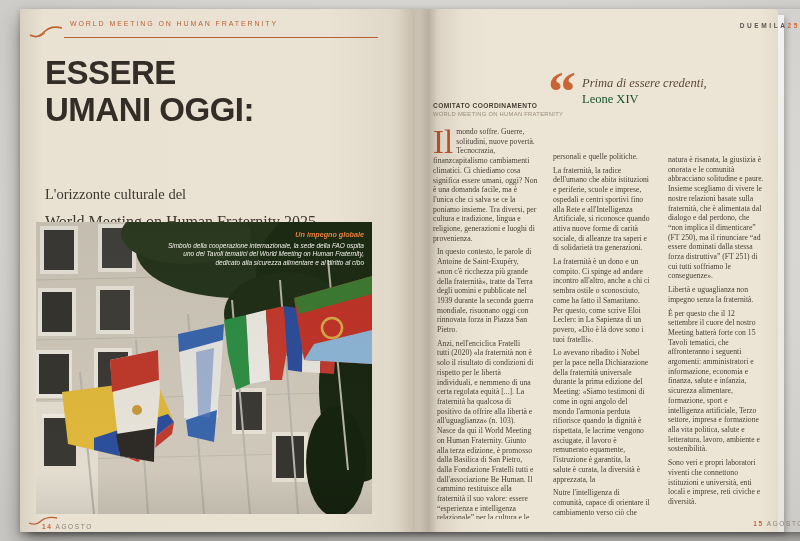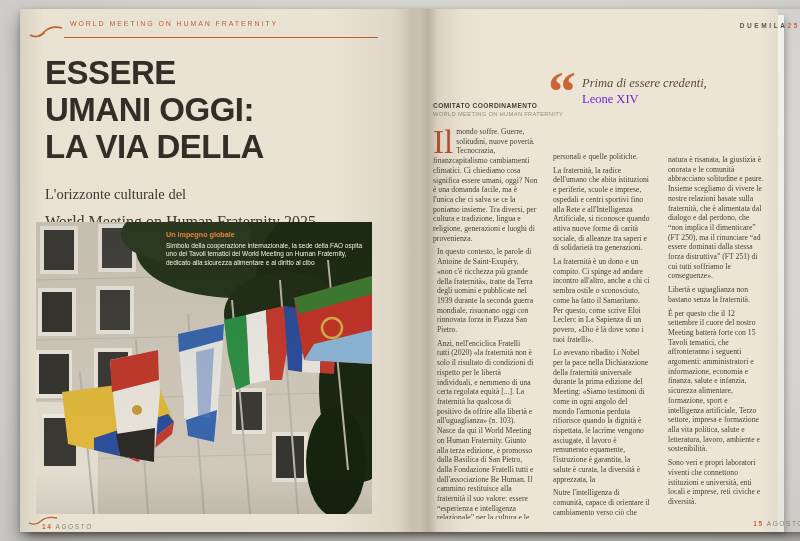--- a/index.html
+++ b/index.html
@@ -31,42 +31,42 @@
   .title{position:absolute;left:25px;top:45px;font-weight:700;font-size:33px;line-height:37px;
     letter-spacing:-.5px;color:#332d27;}
   .title .accent{color:#d2622e;}
   .subtitle{position:absolute;left:25px;top:177px;font-family:"Liberation Serif", serif;
     font-size:14.5px;line-height:16px;color:#3c362e;}
   .subtitle .it{font-size:16px;margin-top:12px;}
 
   
   .photo{position:absolute;left:16px;top:213px;width:336px;height:292px;overflow:hidden;background:#c9c2b4;}
   .photo svg{position:absolute;left:0;top:0;}
-  .caption{position:absolute;right:8px;top:9px;width:198px;
-    font-size:6.5px;line-height:8.6px;color:#f3f0e9;}
+  .caption{position:absolute;right:8px;top:9px;width:198px;text-align:right;
+    font-size:6.5px;line-height:8.6px;color:#f3f0e9;font-style:italic;}
   .caption .cap-title{font-size:7.2px;font-weight:700;color:#e8813f;margin-bottom:2px;}
 
   
   .foot{position:absolute;font-size:6.5px;letter-spacing:1.6px;color:#8a8076;}
   .foot .day{color:#c96435;font-weight:700;}
   .foot-left{left:22px;top:514px;}
   .foot-swoosh{position:absolute;left:8px;top:506px;width:30px;height:12px;}
   .foot-right{right:16px;top:511px;text-align:right;}
 
   
   .byline{position:absolute;left:413px;top:93px;}
   .byline .b1{font-size:6.6px;font-weight:700;letter-spacing:.4px;color:#463e33;}
   .byline .b2{font-size:5.8px;letter-spacing:.3px;color:#9a8d7c;margin-top:2px;}
 
   .quote{position:absolute;left:528px;top:60px;width:232px;}
   .qmark{float:left;font-family:"Liberation Serif", serif;font-weight:700;font-size:56px;
     line-height:.85;color:#c96435;letter-spacing:-3px;margin-right:9px;}
   .qtext{font-family:"Liberation Serif", serif;font-style:italic;font-size:12.5px;
     line-height:15.5px;color:#5c4836;padding-top:7px;}
-  .qattr{font-family:"Liberation Serif", serif;font-style:normal;font-size:12.5px;color:#6d28d9;}
+  .qattr{font-family:"Liberation Serif", serif;font-style:normal;font-size:12.5px;color:#14532d;}
 
   .col{position:absolute;width:105px;font-family:"Liberation Serif", serif;font-size:7.7px;
     line-height:9.7px;color:#473f35;overflow:hidden;}
   .col p{margin:4px;}
   .col1{left:413px;top:118px;height:392px;}
   .col2{left:529px;top:139px;height:368px;}
   .col3{left:644px;top:142px;height:360px;}
   .dropcap{float:left;font-family:"Liberation Serif", serif;font-size:33px;line-height:26px;
     color:#b4532b;margin:2px 3px 0 0;}
 </style>
@@ -81,21 +81,20 @@
     <svg class="hdr-swoosh" viewBox="0 0 34 16">
       <path d="M1 11 Q 9 15 15 8 Q 22 1 33 4" fill="none" stroke="#c0622f" stroke-width="1.6"></path>
       <path d="M6 13 Q 12 13 16 9" fill="none" stroke="#c0622f" stroke-width="1"></path>
     </svg>
     <div class="hdr-title">WORLD MEETING ON HUMAN FRATERNITY</div>
     <div class="hdr-rule"></div>
 
     <div class="title">
       <div>ESSERE</div>
       <div>UMANI OGGI:</div>
-      <div>LA VIA DELLA</div>
     </div>
     <div class="subtitle">
       <div>L'orizzonte culturale del</div>
       <div class="it">World Meeting on Human Fraternity 2025</div>
     </div>
 
     <div class="photo">
       <svg width="336" height="292" viewBox="0 0 336 292">
         <rect width="336" height="292" fill="#d0c9bb"></rect>
         <g stroke="#c0b9ab" stroke-width="1">
@@ -233,21 +232,21 @@
   </div>
   <div class="col col2">
       <p>personali e quelle politiche.</p>
       <p>La fraternità, la radice dell'umano che abita istituzioni e periferie, scuole e imprese, ospedali e centri sportivi fino alla Rete e all'Intelligenza Artificiale, si riconosce quando attiva nuove forme di carità sociale, di alleanze tra saperi e di solidarietà tra generazioni.</p>
       <p>La fraternità è un dono e un compito. Ci spinge ad andare incontro all'altro, anche a chi ci sembra ostile o sconosciuto, come ha fatto il Samaritano. Per questo, come scrive Eloi Leclerc in La Sapienza di un povero, «Dio è là dove sono i tuoi fratelli».</p>
       <p>Lo avevano ribadito i Nobel per la pace nella Dichiarazione della fraternità universale durante la prima edizione del Meeting: «Siamo testimoni di come in ogni angolo del mondo l'armonia perduta rifiorisce quando la dignità è rispettata, le lacrime vengono asciugate, il lavoro è remunerato equamente, l'istruzione è garantita, la salute è curata, la diversità è apprezzata, la</p>
       <p>Nutre l'intelligenza di comunità, capace di orientare il cambiamento verso ciò che conta: dignità e giustizia, pace e bene comune.</p>
     </div>
   <div class="col col3">
       <p>natura è risanata, la giustizia è onorata e le comunità abbracciano solitudine e paure. Insieme scegliamo di vivere le nostre relazioni basate sulla fraternità, che è alimentata dal dialogo e dal perdono, che “non implica il dimenticare” (FT 250), ma il rinunciare “ad essere dominati dalla stessa forza distruttiva” (FT 251) di cui tutti soffriamo le conseguenze».</p>
-      <p>Libertà e uguaglianza non bastano senza la fraternità.</p>
+      <p>Libertà e uguaglianza non impegno senza la fraternità.</p>
       <p>È per questo che il 12 settembre il cuore del nostro Meeting batterà forte con 15 Tavoli tematici, che affronteranno i seguenti argomenti: amministratori e informazione, economia e finanza, salute e infanzia, sicurezza alimentare, formazione, sport e intelligenza artificiale, Terzo settore, impresa e formazione alla vita politica, salute e letteratura, lavoro, ambiente e sostenibilità.</p>
       <p>Sono veri e propri laboratori viventi che connettono istituzioni e università, enti locali e imprese, reti civiche e diversità.</p>
     </div>
 
   <div class="foot foot-right">
     <span class="day">15</span>
     <span>AGOSTO</span>
   </div>
 
   <div class="fold"></div>

